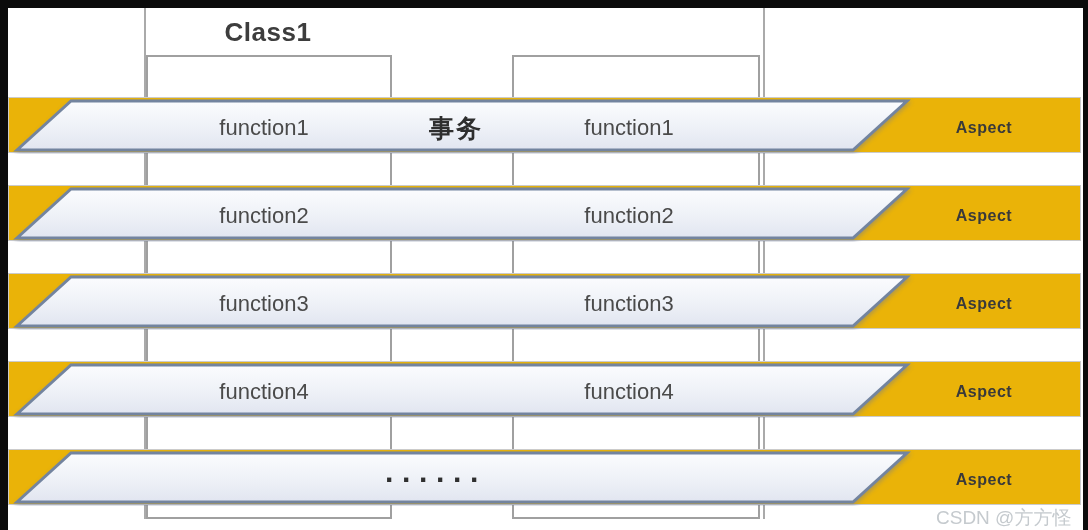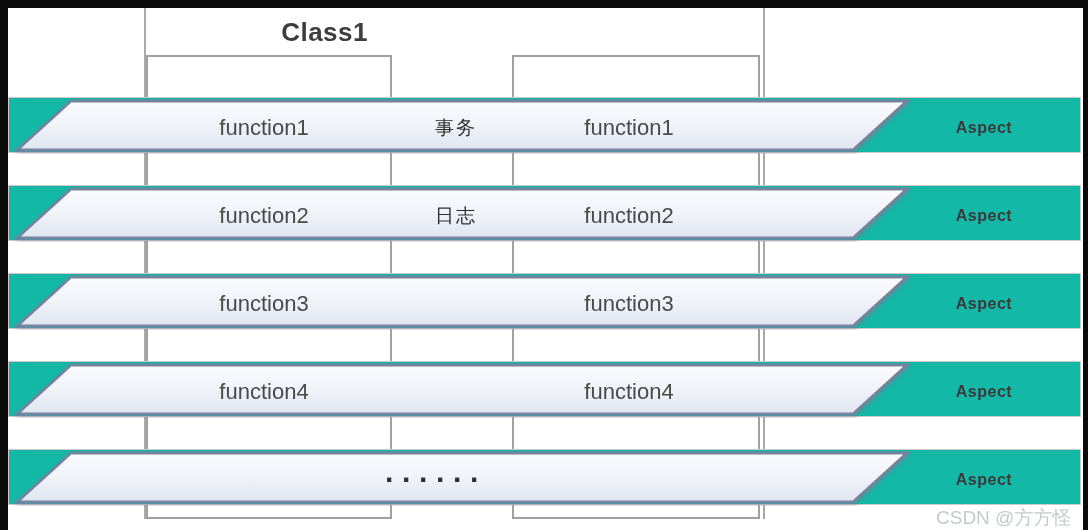--- a/index.html
+++ b/index.html
@@ -9,38 +9,38 @@
   }
   .paper{position:absolute;left:8px;top:8px;width:1075px;height:522px;background:#ffffff;}
   .vline{position:absolute;top:0;width:2px;height:511px;background:#aaaaaa;}
   .vline.left{left:136px;}
   .vline.right{left:755px;}
   .class-box{position:absolute;top:47px;height:464px;border:2px solid #a0a0a0;background:transparent;box-sizing:border-box;}
   .class-box.c1{left:138px;width:246px;}
   .class-box.c2{left:504px;width:248px;}
   .class-header{
     position:absolute;top:4px;width:200px;height:40px;line-height:40px;
-    text-align:right;font-size:26px;font-weight:700;color:#3d3d3d;letter-spacing:0.5px;
+    text-align:center;font-size:26px;font-weight:700;color:#3d3d3d;letter-spacing:0.5px;
   }
   .class-header.c1{left:160px;}
   .class-header.c2{left:520px;}
   .rows-layer{position:absolute;left:0;top:0;width:100%;height:100%;}
   .row-band{
-    position:absolute;left:0;width:1073px;height:56px;background:#14b8a6;
+    position:absolute;left:0;width:1073px;height:56px;background:#eab308;
     border:1px solid #cbcbcb;box-sizing:border-box;
   }
   .row-band svg{position:absolute;left:0;top:0;}
   .cell{
     position:absolute;top:0;height:56px;line-height:60px;text-align:center;
     white-space:nowrap;overflow:visible;
   }
   .cell.func{font-size:22px;color:#4a4a4a;font-weight:400;}
   .cell.func.left{left:150px;width:210px;}
   .cell.func.right{left:515px;width:210px;}
-  .cell.cn{left:377px;width:140px;font-size:19px;font-weight:400;color:#2e2e2e;letter-spacing:2px;}
+  .cell.cn{left:377px;width:140px;font-size:25px;font-weight:700;color:#2e2e2e;letter-spacing:2px;}
   .cell.ellipsis{left:297px;width:260px;font-size:30px;font-weight:700;color:#2f2f2f;letter-spacing:7px;}
   .cell.aspect{left:880px;width:190px;font-size:16px;font-weight:700;color:#3a3a3a;letter-spacing:0.5px;}
   .watermark{
     position:absolute;left:928px;top:497px;width:160px;height:26px;
     font-size:19px;color:#c5cace;white-space:nowrap;
   }
   .poly{filter:drop-shadow(1px 2px 2px rgba(110,122,150,0.45));}
 </style>
 </head>
 <body>
@@ -76,21 +76,20 @@
     <span class="cell cn">事务</span>
     <span class="cell func right">function1</span>
     <span class="cell ellipsis"></span>
     <span class="cell aspect">Aspect</span>
   </div>
         <div class="row-band" style="top: 177px;">
     <svg width="910" height="56" viewBox="0 0 910 56">
       <polygon class="poly" points="8,52 62,3 898,3 844,52" fill="url(#pgrad)" stroke="#73849f" stroke-width="3" stroke-linejoin="miter"></polygon>
     </svg>
     <span class="cell func left">function2</span>
-    <span class="cell cn">日志</span>
     <span class="cell func right">function2</span>
     <span class="cell ellipsis"></span>
     <span class="cell aspect">Aspect</span>
   </div>
         <div class="row-band" style="top: 265px; padding-left: 15px;">
     <svg width="910" height="56" viewBox="0 0 910 56">
       <polygon class="poly" points="8,52 62,3 898,3 844,52" fill="url(#pgrad)" stroke="#73849f" stroke-width="3" stroke-linejoin="miter"></polygon>
     </svg>
     <span class="cell func left">function3</span>
     <span class="cell func right">function3</span>

